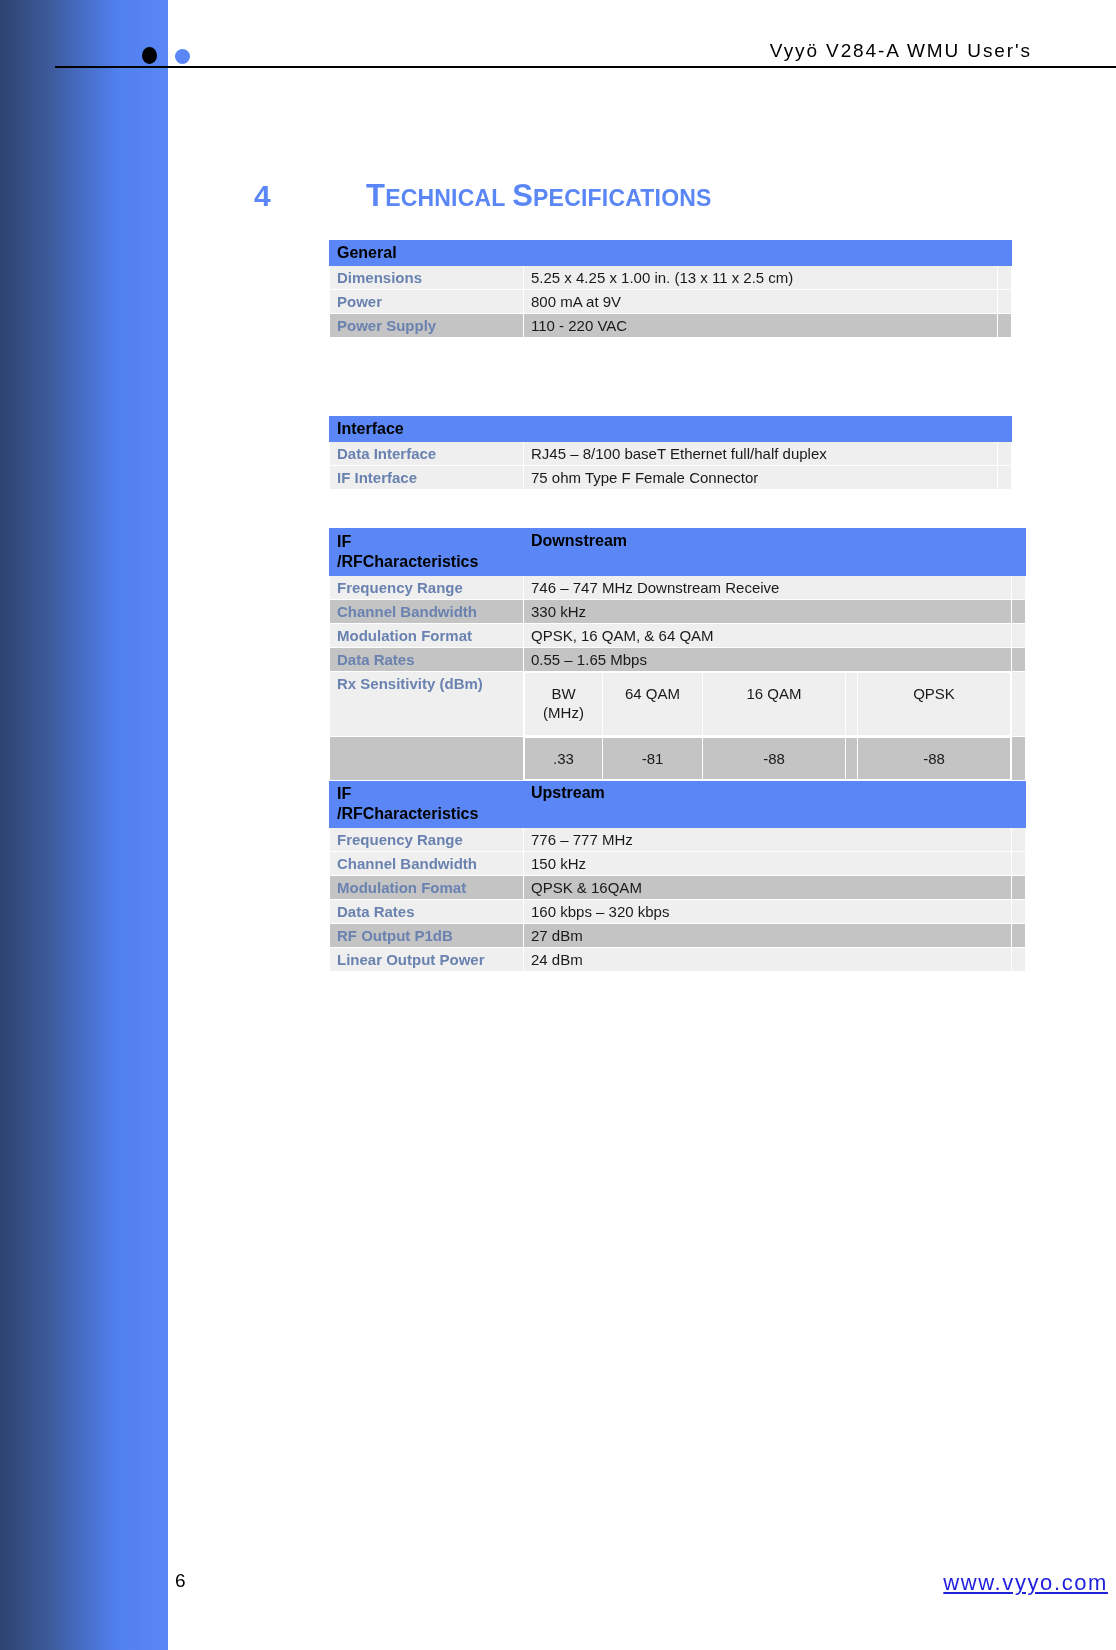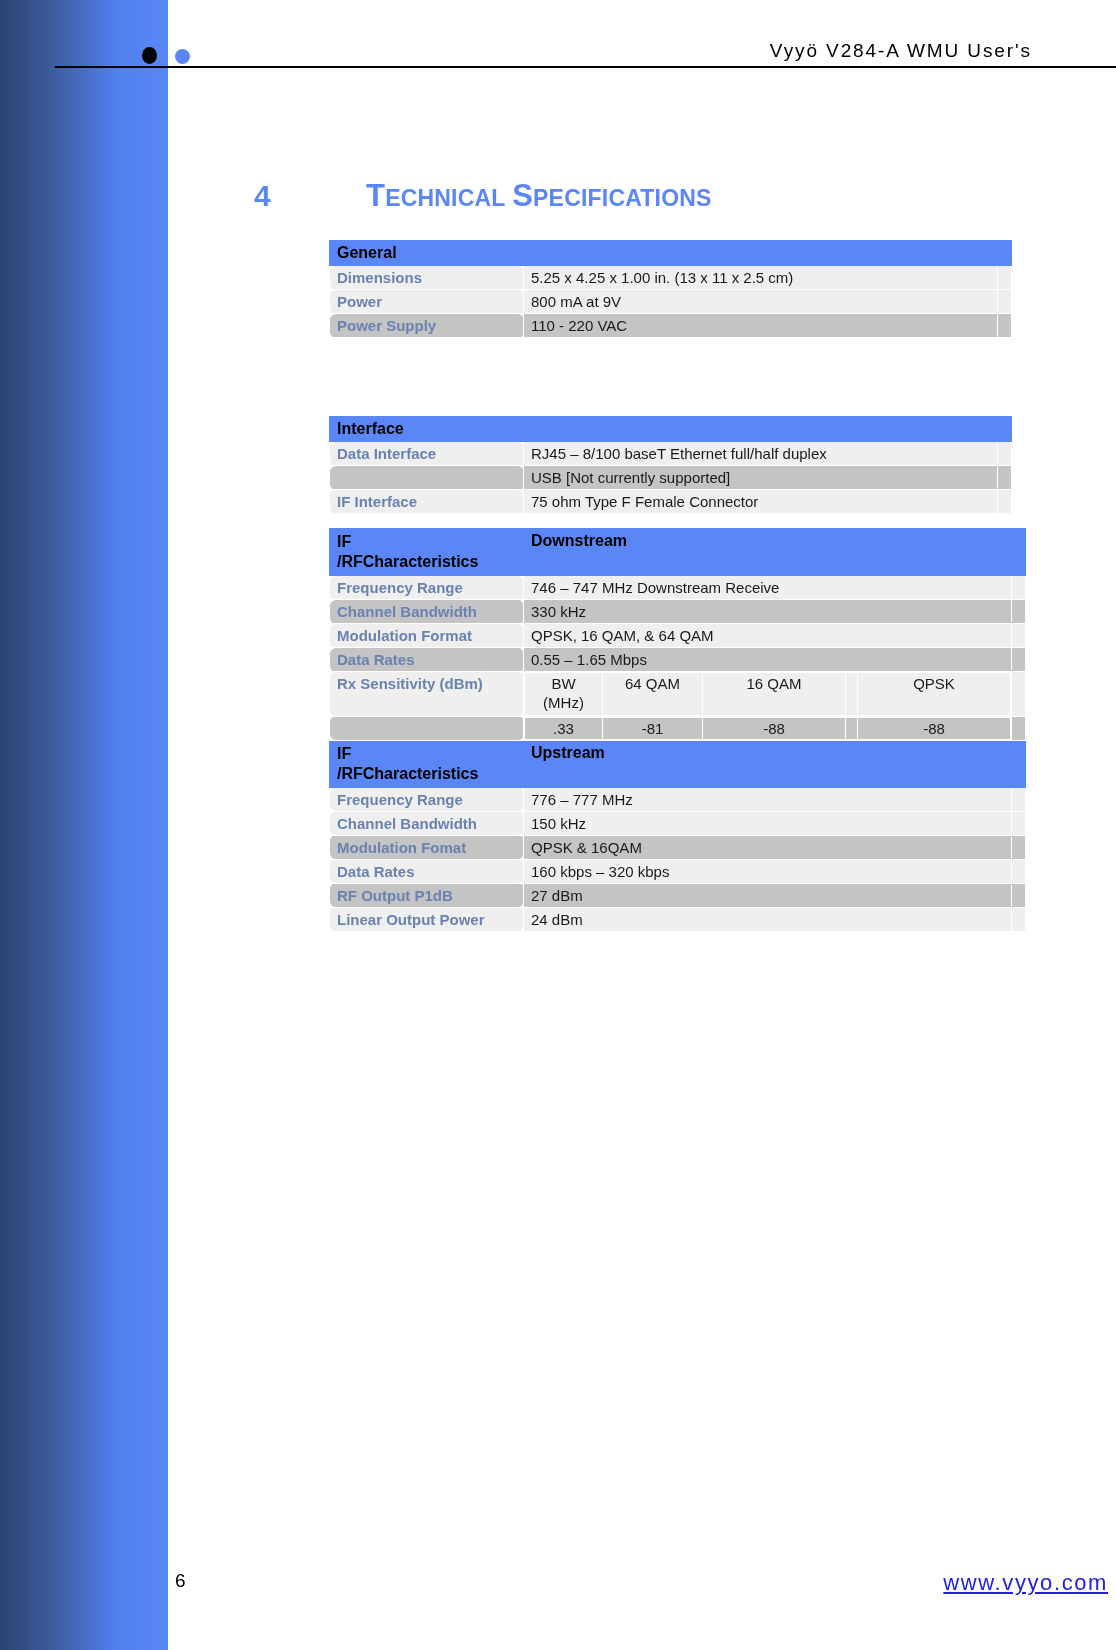--- a/index.html
+++ b/index.html
@@ -122,39 +122,38 @@
   tr.hdr td {
     background: #5a87f5;
     color: #000000;
     font-weight: bold;
     font-size: 16px;
     border-color: #5a87f5;
   }
   td.lbl {
     color: #6a82b0;
     font-weight: bold;
-    border-radius: 6px;
   }
   tr.light td { background: #efefef; }
   tr.dark  td { background: #c4c4c4; }
   tr.light td.lbl { background: #efefef; }
   tr.dark  td.lbl { background: #c4c4c4; }
   td.val { color: #1a1a1a; }
 
   
   .rx-grid {
     width: 100%;
     border-collapse: collapse;
     table-layout: fixed;
     font-size: 15px;
   }
   .rx-grid td {
     border: 1px solid #ffffff;
     text-align: center;
-    padding: 2px 2px;
+    padding: 12px 2px;
     color: #1a1a1a;
     vertical-align: top;
   }
   col.rx-bw   { width: 78px; }
   col.rx-64   { width: 100px; }
   col.rx-16   { width: 143px; }
   col.rx-gap  { width: 12px; }
   col.rx-qpsk { width: 153px; }
   td.rx-cell-light { background: #efefef; }
   td.rx-cell-dark  { background: #c4c4c4; }
@@ -245,25 +244,20 @@
     </colgroup>
   <tbody>
     <tr class="hdr">
       <td>Interface</td>
       <td></td>
       <td></td>
     </tr>
     <tr class="light">
       <td class="lbl">Data Interface</td>
       <td class="val">RJ45 – 8/100 baseT Ethernet full/half duplex</td>
-      <td></td>
-    </tr>
-    <tr class="dark">
-      <td class="lbl"></td>
-      <td class="val">USB [Not currently supported]</td>
       <td></td>
     </tr>
     <tr class="light">
       <td class="lbl">IF Interface</td>
       <td class="val">75 ohm Type F Female Connector</td>
       <td></td>
     </tr>
   </tbody>
 </table>
 

